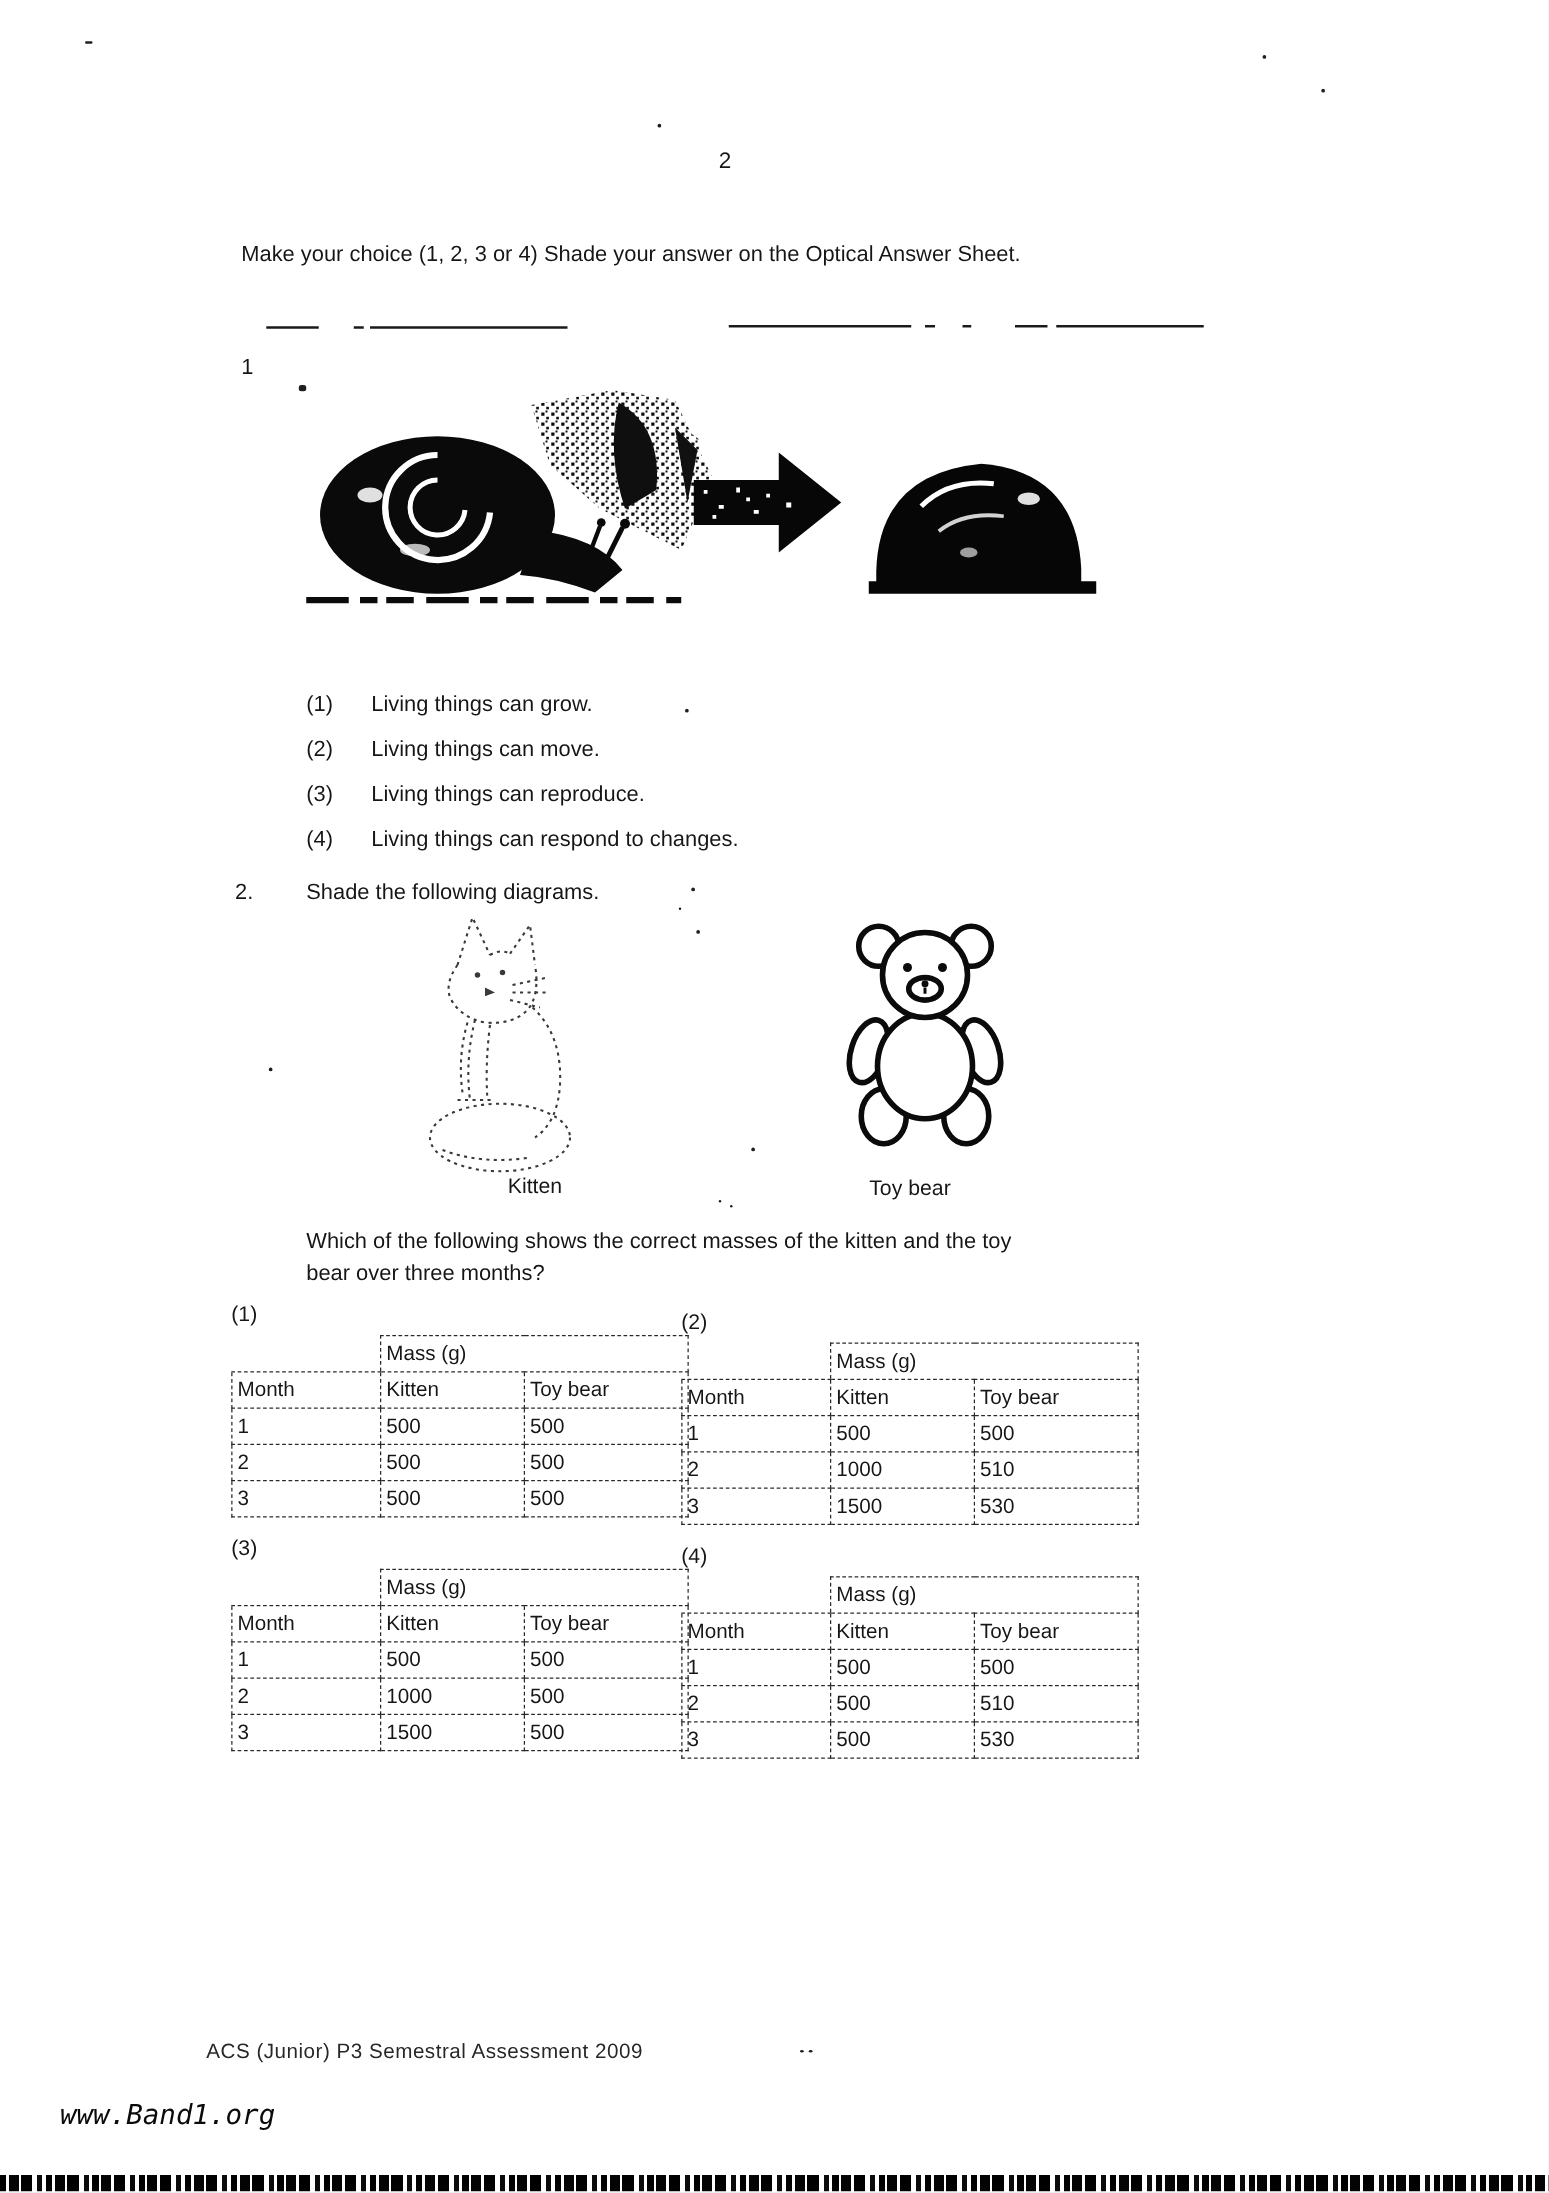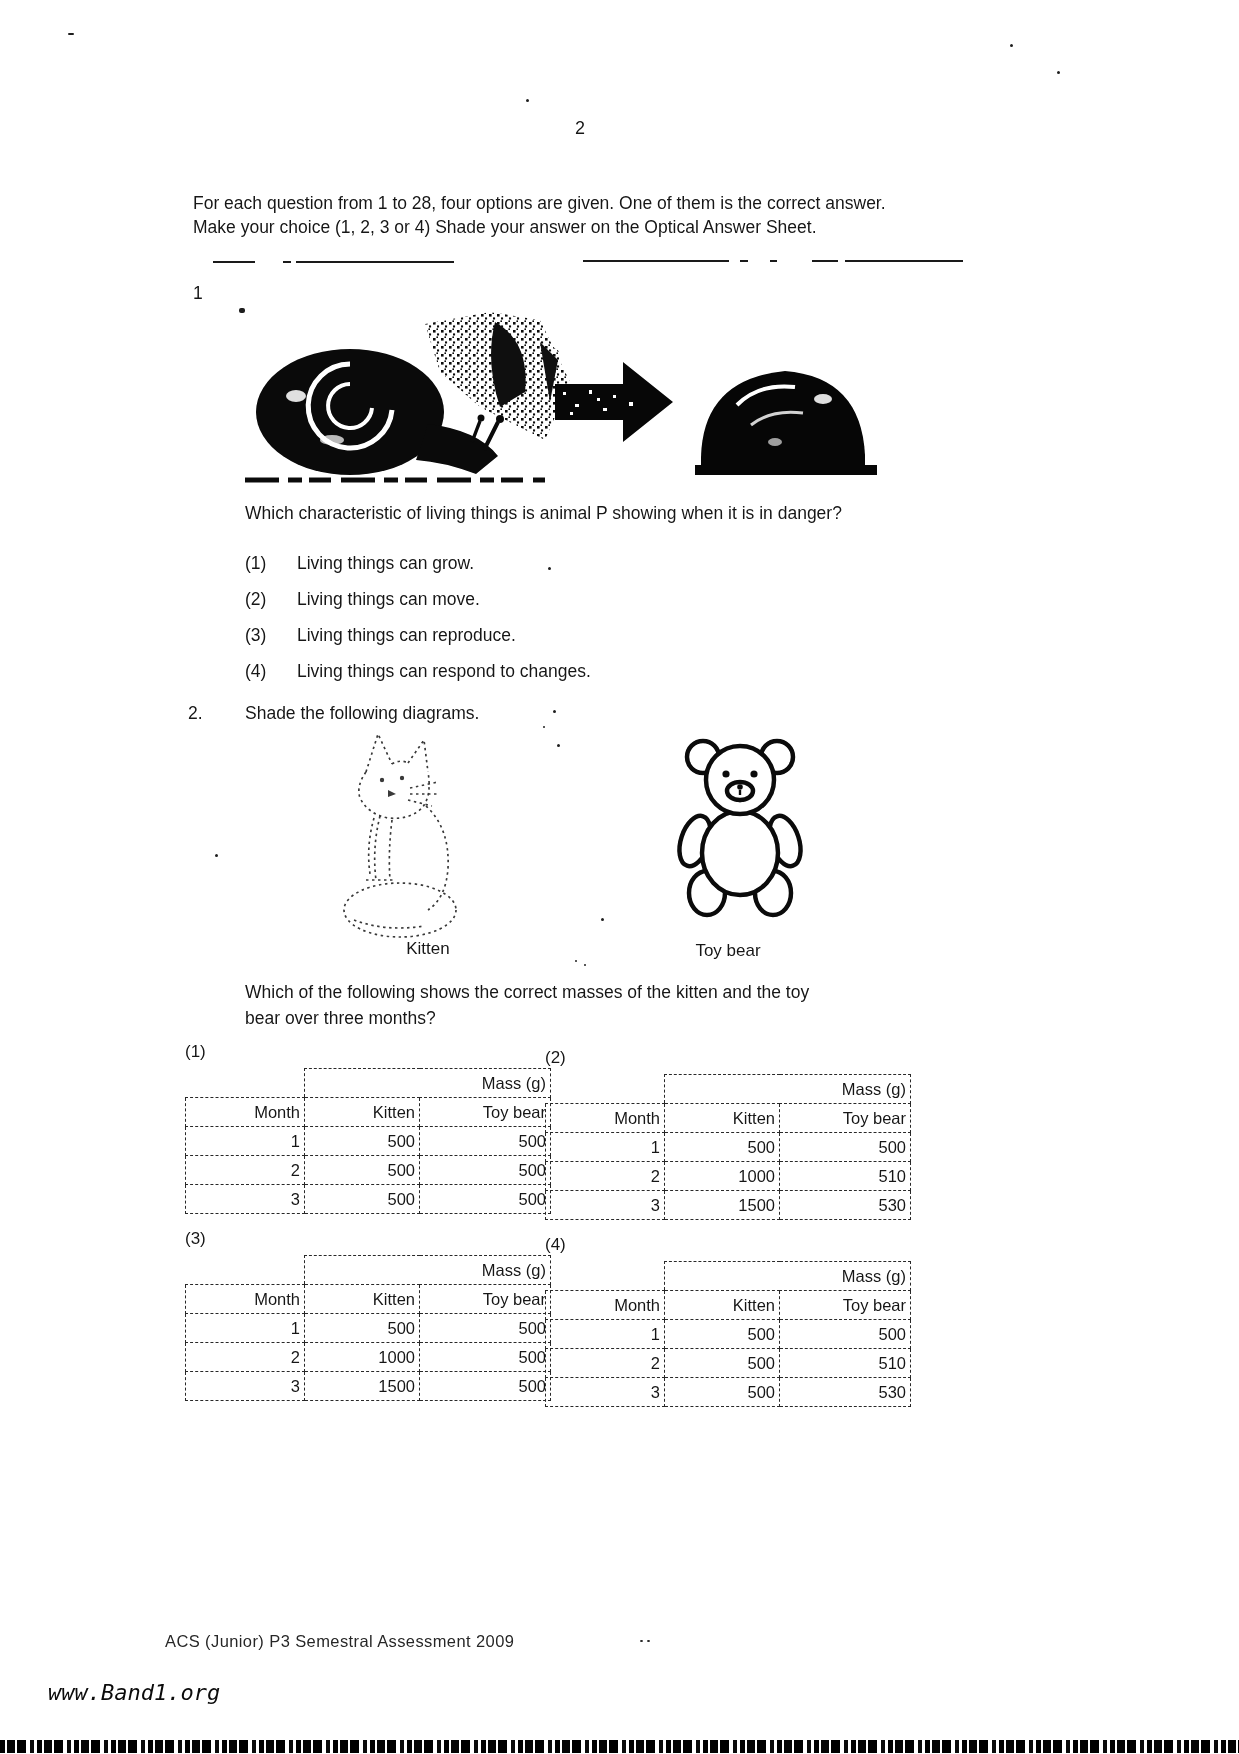--- a/index.html
+++ b/index.html
@@ -17,21 +17,21 @@
   .dash{position:absolute;height:2px;background:#1f1f1f;}
   .qnum{font-size:17.5px;}
   .qtext{font-size:17.5px;}
   .optrow{position:absolute;left:245px;font-size:17.5px;}
   .optrow .onum{display:inline-block;width:52px;}
   .figlabel{font-size:17px;text-align:center;}
   .opt-table{position:absolute;font-size:16.5px;}
   .opt-label{font-size:17px;margin-bottom:6px;}
   table.mass-table{border-collapse:collapse;}
   table.mass-table td{
-    border:1.4px dashed #2c2c2c;text-align:right;padding:2px 4px;height:24px;
+    border:1.4px dashed #2c2c2c;text-align:left;padding:2px 4px;height:24px;
   }
   table.mass-table td.blank{border:none;border-bottom:1.4px dashed #2c2c2c;}
   table.mass-table td.c-month{width:110px;}
   table.mass-table td.c-kitten{width:106px;}
   table.mass-table td.c-bear{width:122px;}
   .footer{left:165px;top:1632px;font-size:16.5px;letter-spacing:.4px;color:#2b2b2b;}
   .watermark{left:48px;top:1680px;font-family:"DejaVu Sans Mono","Liberation Mono",monospace;font-size:22px;color:#111;font-style:italic;}
   .noise-strip{
     position:absolute;left:0;top:1740px;width:1239px;height:13px;
     background:repeating-linear-gradient(90deg,#050505 0 5px,#f6f6f6 5px 7px,#0a0a0a 7px 15px,#fdfdfd 15px 17px,#000 17px 26px,#fff 26px 30px,#111 30px 34px,#fafafa 34px 37px);
@@ -41,21 +41,20 @@
 </style>
 </head>
 <body>
 
 <div class="page">
 <div class="scanfuzz">
 
   <div class="abs pagenum">2</div>
 
   <div class="abs instr">
-    <div class="nowrap">For each question from 1 to 28, four options are given. One of them is the correct answer.</div>
     <div class="nowrap">Make your choice (1, 2, 3 or 4)  Shade your answer on the Optical Answer Sheet.</div>
   </div>
 
   <div>
     <div class="dash" style="left:213px;top:261px;width:42px"></div>
     <div class="dash" style="left:283px;top:261px;width:8px"></div>
     <div class="dash" style="left:296px;top:261px;width:158px"></div>
     <div class="dash" style="left:583px;top:260px;width:146px"></div>
     <div class="dash" style="left:740px;top:260px;width:8px"></div>
     <div class="dash" style="left:770px;top:260px;width:7px"></div>
@@ -113,21 +112,20 @@
     <g transform="translate(455,35)">
       <path d="M6 110 Q8 32 90 24 Q166 30 170 108 L170 122 L6 122 Z" fill="#0c0c0c"></path>
       <path d="M42 58 Q64 36 100 40" stroke="#fff" stroke-width="4" fill="none"></path>
       <path d="M56 78 Q76 62 108 66" stroke="#fff" stroke-width="3" fill="none" opacity="0.8"></path>
       <ellipse cx="128" cy="52" rx="9" ry="5" fill="#fff" opacity="0.85"></ellipse>
       <ellipse cx="80" cy="95" rx="7" ry="4" fill="#fff" opacity="0.6"></ellipse>
       <rect x="0" y="118" width="182" height="10" fill="#0c0c0c"></rect>
     </g>
   </svg>
 
-  <div class="abs qtext nowrap" style="left:245px;top:503px">Which characteristic of living things is animal P showing when it is in danger?</div>
 
   <div class="optrow" style="top:553px">
     <span class="onum">(1)</span><span>Living things can grow.</span>
   </div>
   <div class="optrow" style="top:589px">
     <span class="onum">(2)</span><span>Living things can move.</span>
   </div>
   <div class="optrow" style="top:625px">
     <span class="onum">(3)</span><span>Living things can reproduce.</span>
   </div>

